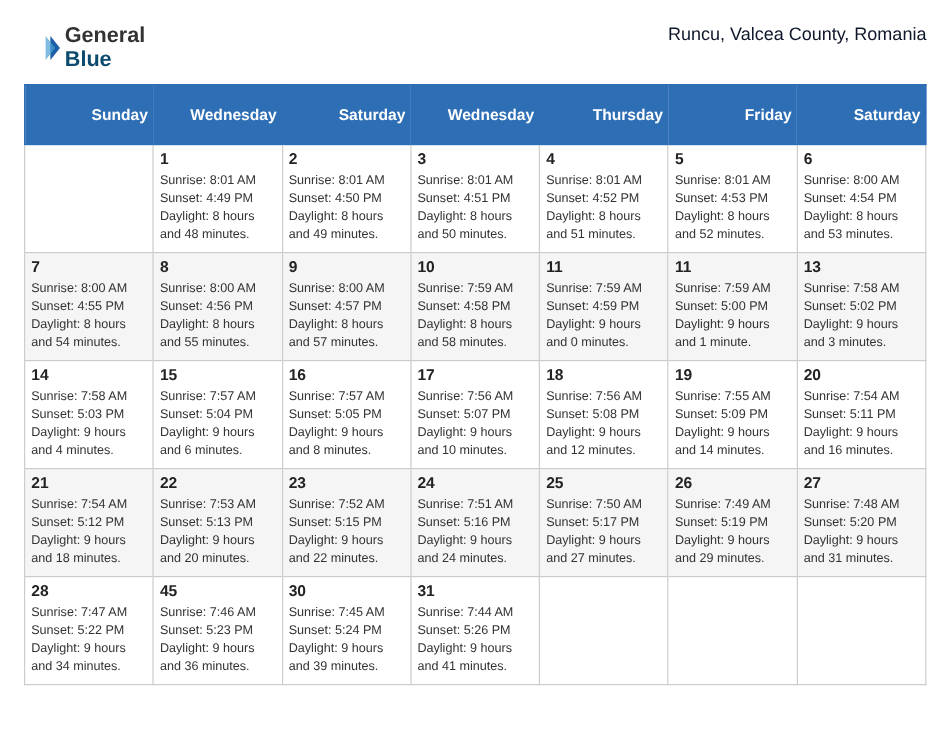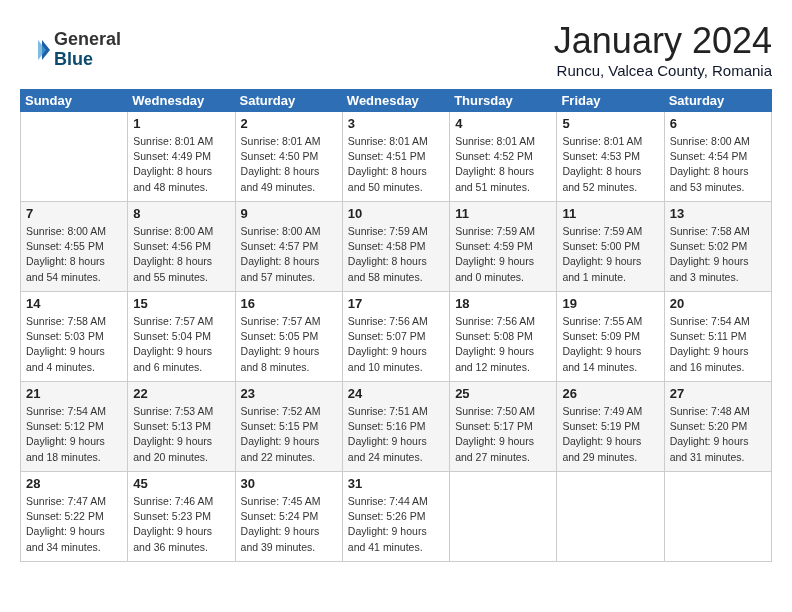--- a/index.html
+++ b/index.html
@@ -6,21 +6,21 @@
     body {
       font-family: Arial, sans-serif;
       background: #fff;
       width: 792px;
       min-height: 612px;
       padding: 20px;
     }
     .header {
       display: flex;
       justify-content: space-between;
-      align-items: center;
+      align-items: flex-start;
       margin-bottom: 10px;
     }
     .logo {
       display: flex;
       align-items: center;
       gap: 4px;
     }
     .logo-text {
       display: flex;
       flex-direction: column;
@@ -47,22 +47,22 @@
       color: #0f172a;
     }
     table {
       width: 100%;
       border-collapse: collapse;
       font-size: 11px;
     }
     th {
       background-color: #2d6eb5;
       color: white;
-      padding: 3px 4px;
-      text-align: left;
+      padding: 17px 4px;
+      text-align: right;
       font-size: 13px;
       font-weight: bold;
       border: 1px solid #2d6eb5;
     }
     td {
       border: 1px solid #ccc;
       vertical-align: top;
       padding: 4px 5px;
       width: calc(100% / 7);
       min-height: 80px;
@@ -94,21 +94,20 @@
     <svg class="logo-icon" viewBox="0 0 30 30">
       <polygon points="22,5 30,15 22,25" fill="#1a5fa8"></polygon>
       <polygon points="18,5 26,15 18,25" fill="#4a9fd4" opacity="0.7"></polygon>
     </svg>
     <div class="logo-text">
       <span class="general">General</span>
       <span class="blue">Blue</span>
     </div>
   </div>
   <div class="title-section">
-    <div class="month-title">January 2024</div>
     <div class="location">Runcu, Valcea County, Romania</div>
   </div>
 </div>
 
 <table>
   <thead>
     <tr>
     <th>Sunday</th>
         <th>Wednesday</th>
         <th>Saturday</th>

